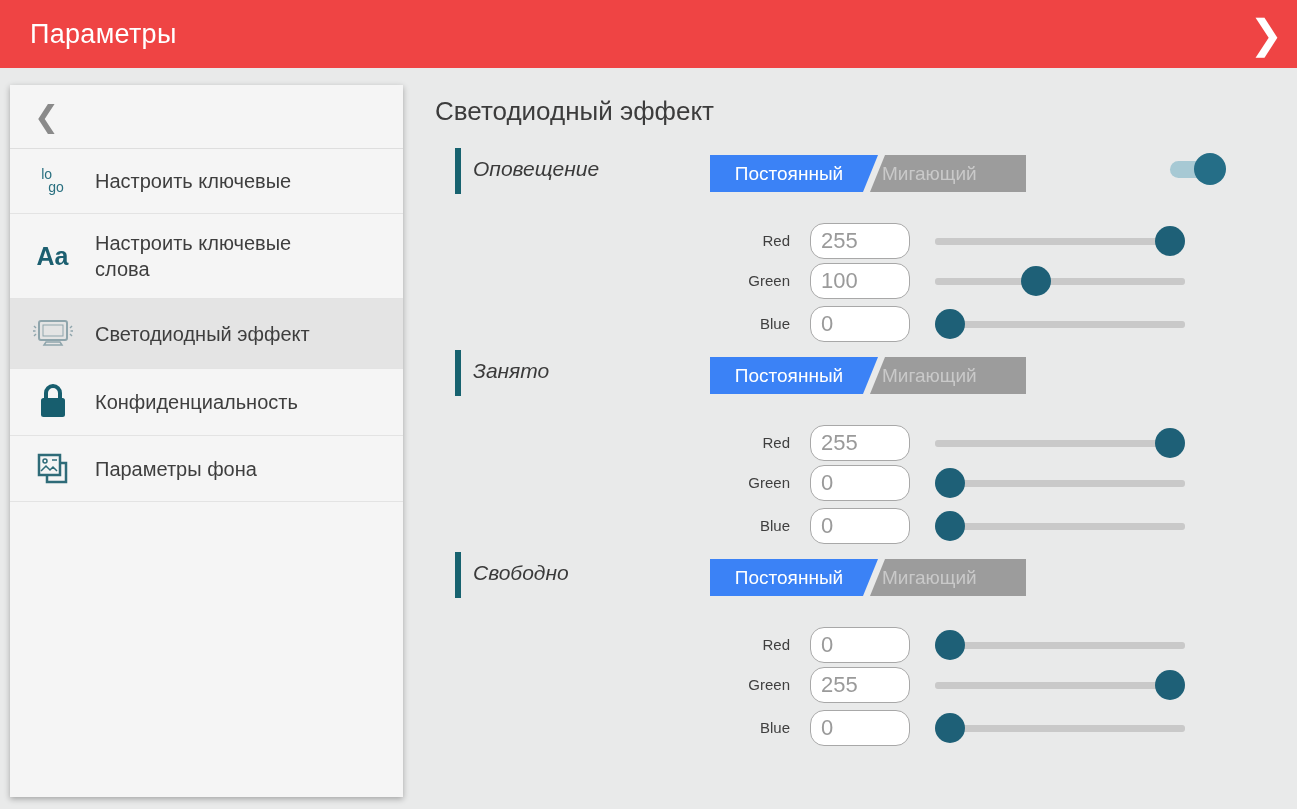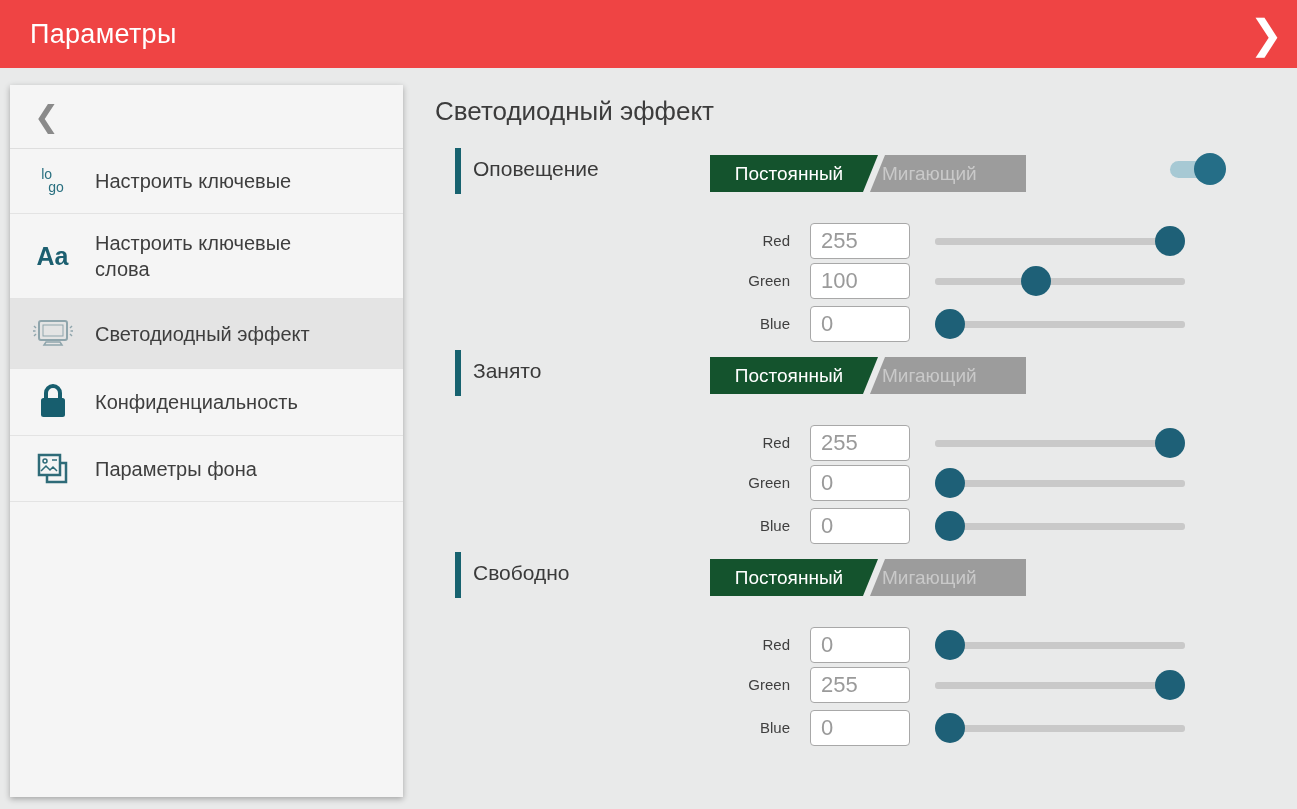--- a/index.html
+++ b/index.html
@@ -50,25 +50,25 @@
   .aa-glyph { font-size:25px; font-weight:bold; color:#1c5f70; }
 
   
   .content { position:absolute; left:435px; top:68px; width:862px; height:741px; }
   .page-heading { position:absolute; left:0; top:28px; font-size:26px; color:#3c3c3c; font-weight:400; }
 
   .section { position:absolute; left:0; width:800px; height:195px; }
   .sec-0 { top:80px; } .sec-1 { top:282px; } .sec-2 { top:484px; }
 
   .sec-bar { position:absolute; left:20px; top:0; width:6px; height:46px; background:#17626f; }
-  .sec-name { position:absolute; left:38px; top:9px; font-size:21px; color:#3a3a3a; }
+  .sec-name { position:absolute; left:38px; top:9px; font-size:21px; color:#3a3a3a;font-style:italic; }
 
   .mode-toggle { position:absolute; left:275px; top:7px; width:316px; height:37px; }
   .mode-solid {
-    position:absolute; left:0; top:0; width:168px; height:37px; background:#14532d;
+    position:absolute; left:0; top:0; width:168px; height:37px; background:#3b82f6;
     clip-path:polygon(0 0,100% 0,calc(100% - 15px) 100%,0 100%);
     color:#fff; font-size:19px; text-align:center; line-height:37px; cursor:pointer;
     padding-right:10px;
   }
   .mode-blink {
     position:absolute; left:160px; top:0; width:156px; height:37px; background:#9c9c9c;
     clip-path:polygon(15px 0,100% 0,100% 100%,0 100%);
     color:#c9c9c9; font-size:19px; line-height:37px; cursor:pointer;
     padding-left:12px;
   }
@@ -78,21 +78,21 @@
   .switch-knob { position:absolute; left:24px; top:-5px; width:32px; height:32px; border-radius:50%; background:#256e87; }
 
   .chan-row { position:absolute; left:0; width:800px; height:36px;margin-top:9px; }
   .row-0 { top:66px; } .row-1 { top:106px; } .row-2 { top:149px; }
   .chan-label {
     position:absolute; left:200px; width:155px; text-align:right; font-size:15px;
     color:#3f3f3f; line-height:36px;
   }
   .chan-input {
     position:absolute; left:375px; top:0; width:100px; height:36px;
-    border:1px solid #a8a8a8; border-radius:4px; background:#fff;
+    border:1px solid #a8a8a8; border-radius:14px; background:#fff;
     font-family:"Liberation Sans","DejaVu Sans",sans-serif;
     font-size:22px; color:#9a9a9a; padding-left:10px; outline:none;
   }
   .slider { position:absolute; left:500px; top:0; width:250px; height:36px; cursor:pointer; }
   .slider-track { position:absolute; left:0; top:15px; width:250px; height:7px; border-radius:3px; background:#c9c9c9; }
   .slider-thumb { position:absolute; top:3px; width:30px; height:30px; border-radius:50%; background:#1e6077; cursor:pointer; }
 
   
 </style>
 </head>

